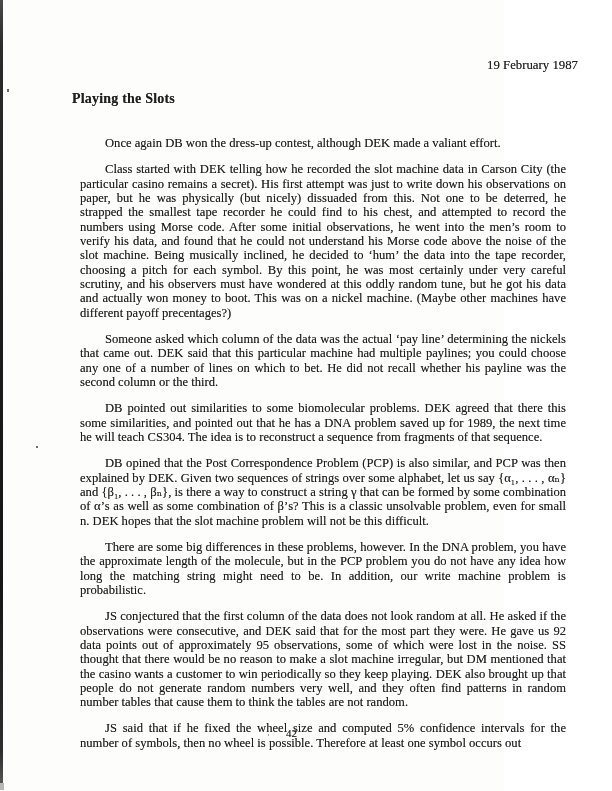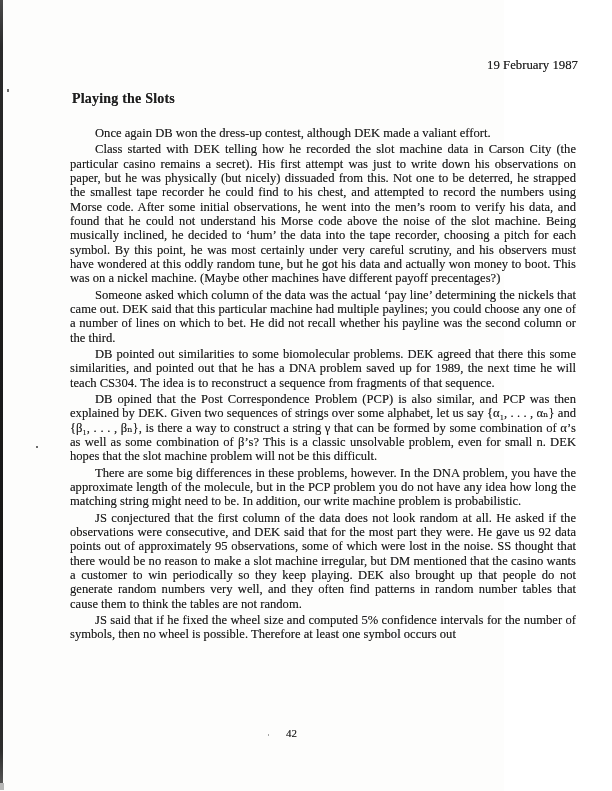--- a/index.html
+++ b/index.html
@@ -69,21 +69,21 @@
     position: absolute;
     top: 124px;
     left: 68px;
     width: 510px;
     font-size: 12.6px;
     line-height: 14.33px;
     text-align: justify;
     text-shadow: 0 0 0.3px rgba(20,20,20,0.5);
   }
   .doc-body p {
-    margin: 2px;
+    margin: 12px;
     padding: 0;
     text-indent: 25px;
     hyphens: none;
   }
   .page-number {
     position: absolute;
     top: 726px;
     left: 68px;
     width: 447px;
     text-align: center;

